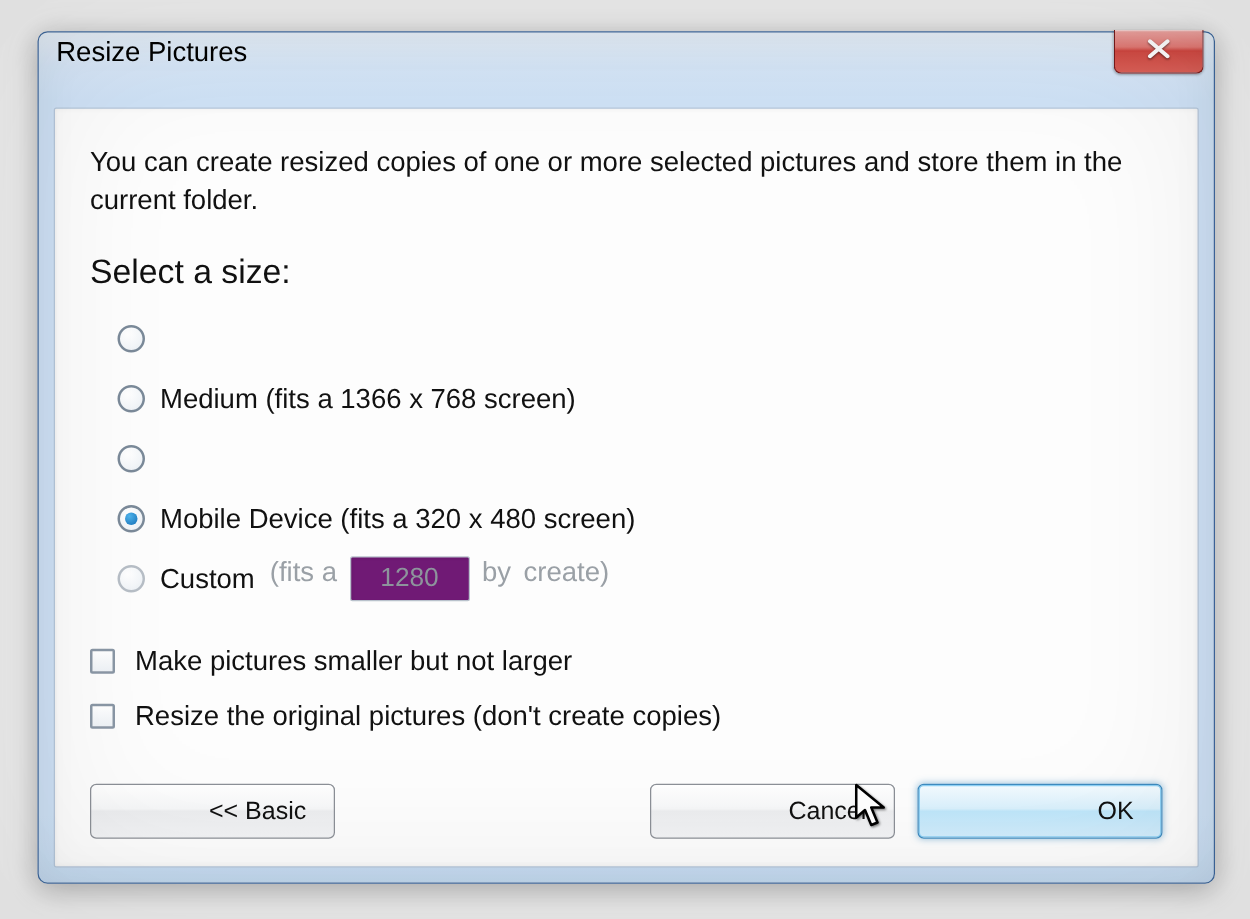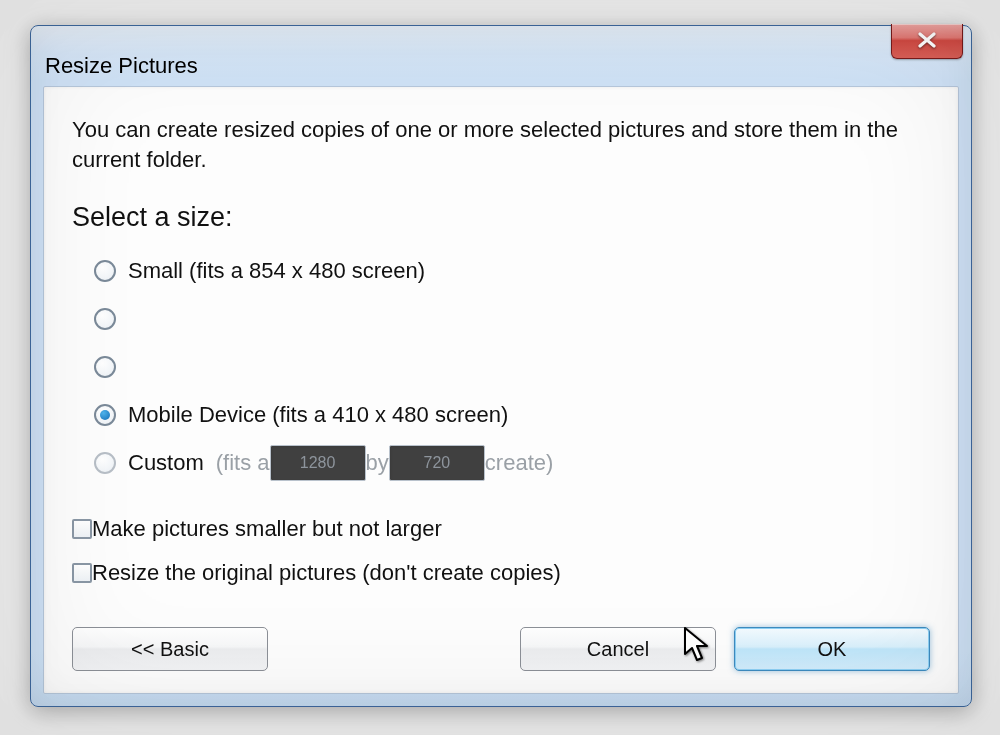--- a/index.html
+++ b/index.html
@@ -32,22 +32,21 @@
     border: 1px solid #3f6aa0;
     border-radius: 8px;
     background: linear-gradient(to bottom, #e9f2fb 0%, #d6e6f7 4%, #cfe2f6 8%, #cfe2f6 92%, #c6dcf2 100%);
     box-shadow: 0 4px 25px rgba(0,0,0,0.35);
   }
 
   .titlebar {
     position: relative;
     height: 52px;
     display: flex;
-    align-items: center;
-    padding: 14px 14px;
+    padding: 3px 14px;
   }
   .titlebar .title {
     font-size: 22px;
     color: #000;
   }
 
   .close-btn {
     position: absolute;
     right: 8px;
     top: -2px;
@@ -126,43 +125,44 @@
   }
   .radio.disabled {
     border-color: #b7bec6;
   }
 
   .option-label { color: #111; }
   .option-label.disabled, .dim { color: #9aa0a6; }
 
   .custom-inline {
     display: inline-flex;
-    align-items: center;
+    align-items: flex-start;
+    gap: 10px;
     color: #9aa0a6;
     font-size: 22px;
   }
   .num-input {
     width: 90px;
     height: 32px;
     border: 1px solid #b9c2cc;
-    background: #404040;
+    background: #701a75;
     color: #8d949c;
-    font-size: 16px;
+    font-size: 21px;
     text-align: center;
     border-radius: 2px;
     box-shadow: inset 1px 1px 2px rgba(0,0,0,0.08);
   }
 
   .checks {
     margin-top: 20px;
   }
   .check-row {
     display: flex;
     align-items: center;
-    gap: 0;
+    gap: 16px;
     height: 44px;
     font-size: 22px;
   }
   .checkbox {
     width: 20px;
     height: 20px;
     border: 2px solid #8a97a5;
     background: linear-gradient(to bottom, #ffffff, #eef2f6);
     border-radius: 2px;
     box-sizing: border-box;
@@ -183,21 +183,21 @@
     min-width: 150px;
     padding: 0 22px;
     border: 1px solid #8c9097;
     border-radius: 5px;
     background: linear-gradient(to bottom, #ffffff 0%, #f6f7f8 45%, #ecedef 50%, #f2f3f5 100%);
     font-size: 20px;
     color: #111;
     box-shadow: inset 0 1px 0 rgba(255,255,255,0.9);
     display: inline-flex;
     align-items: center;
-    justify-content: center;
+    justify-content: flex-end;
     margin-left: 18px;
   }
   .btn:first-child { margin-left: 0; }
 
   .btn.primary {
     border: 1px solid #3e8bbf;
     background: linear-gradient(to bottom, #f4fbff 0%, #d9f0fc 45%, #bfe6fa 50%, #d2ecfb 100%);
     box-shadow: 0 0 0 1px #8dd0f4 inset, 0 0 6px rgba(62,139,191,0.5);
   }
 
@@ -228,44 +228,43 @@
 
   <div class="client">
 
     <div class="intro">You can create resized copies of one or more selected pictures and store them in the current folder.</div>
     <div class="prompt">Select a size:</div>
 
     <div class="options">
 
       <div class="option-row">
         <span class="radio"></span>
-        <span class="option-label">Small (fits a 854 x 480 screen)</span>
       </div>
 
       <div class="option-row">
         <span class="radio"></span>
+        <span class="option-label">Medium (fits a 1366 x 768 screen)</span>
       </div>
 
       <div class="option-row">
         <span class="radio"></span>
       </div>
 
       <div class="option-row">
         <span class="radio selected"></span>
-        <span class="option-label">Mobile Device (fits a 410 x 480 screen)</span>
+        <span class="option-label">Mobile Device (fits a 320 x 480 screen)</span>
       </div>
 
       <div class="option-row">
         <span class="radio disabled"></span>
         <span class="option-label">Custom</span>
         <span class="custom-inline">
           <span class="dim">(fits a</span>
           <input class="num-input" value="1280" style="">
           <span class="dim">by</span>
-          <input class="num-input" value="720" style="">
           <span class="dim">create)</span>
         </span>
       </div>
 
     </div>
 
     <div class="checks">
       <div class="check-row">
         <span class="checkbox"></span>
         <span>Make pictures smaller but not larger</span>

